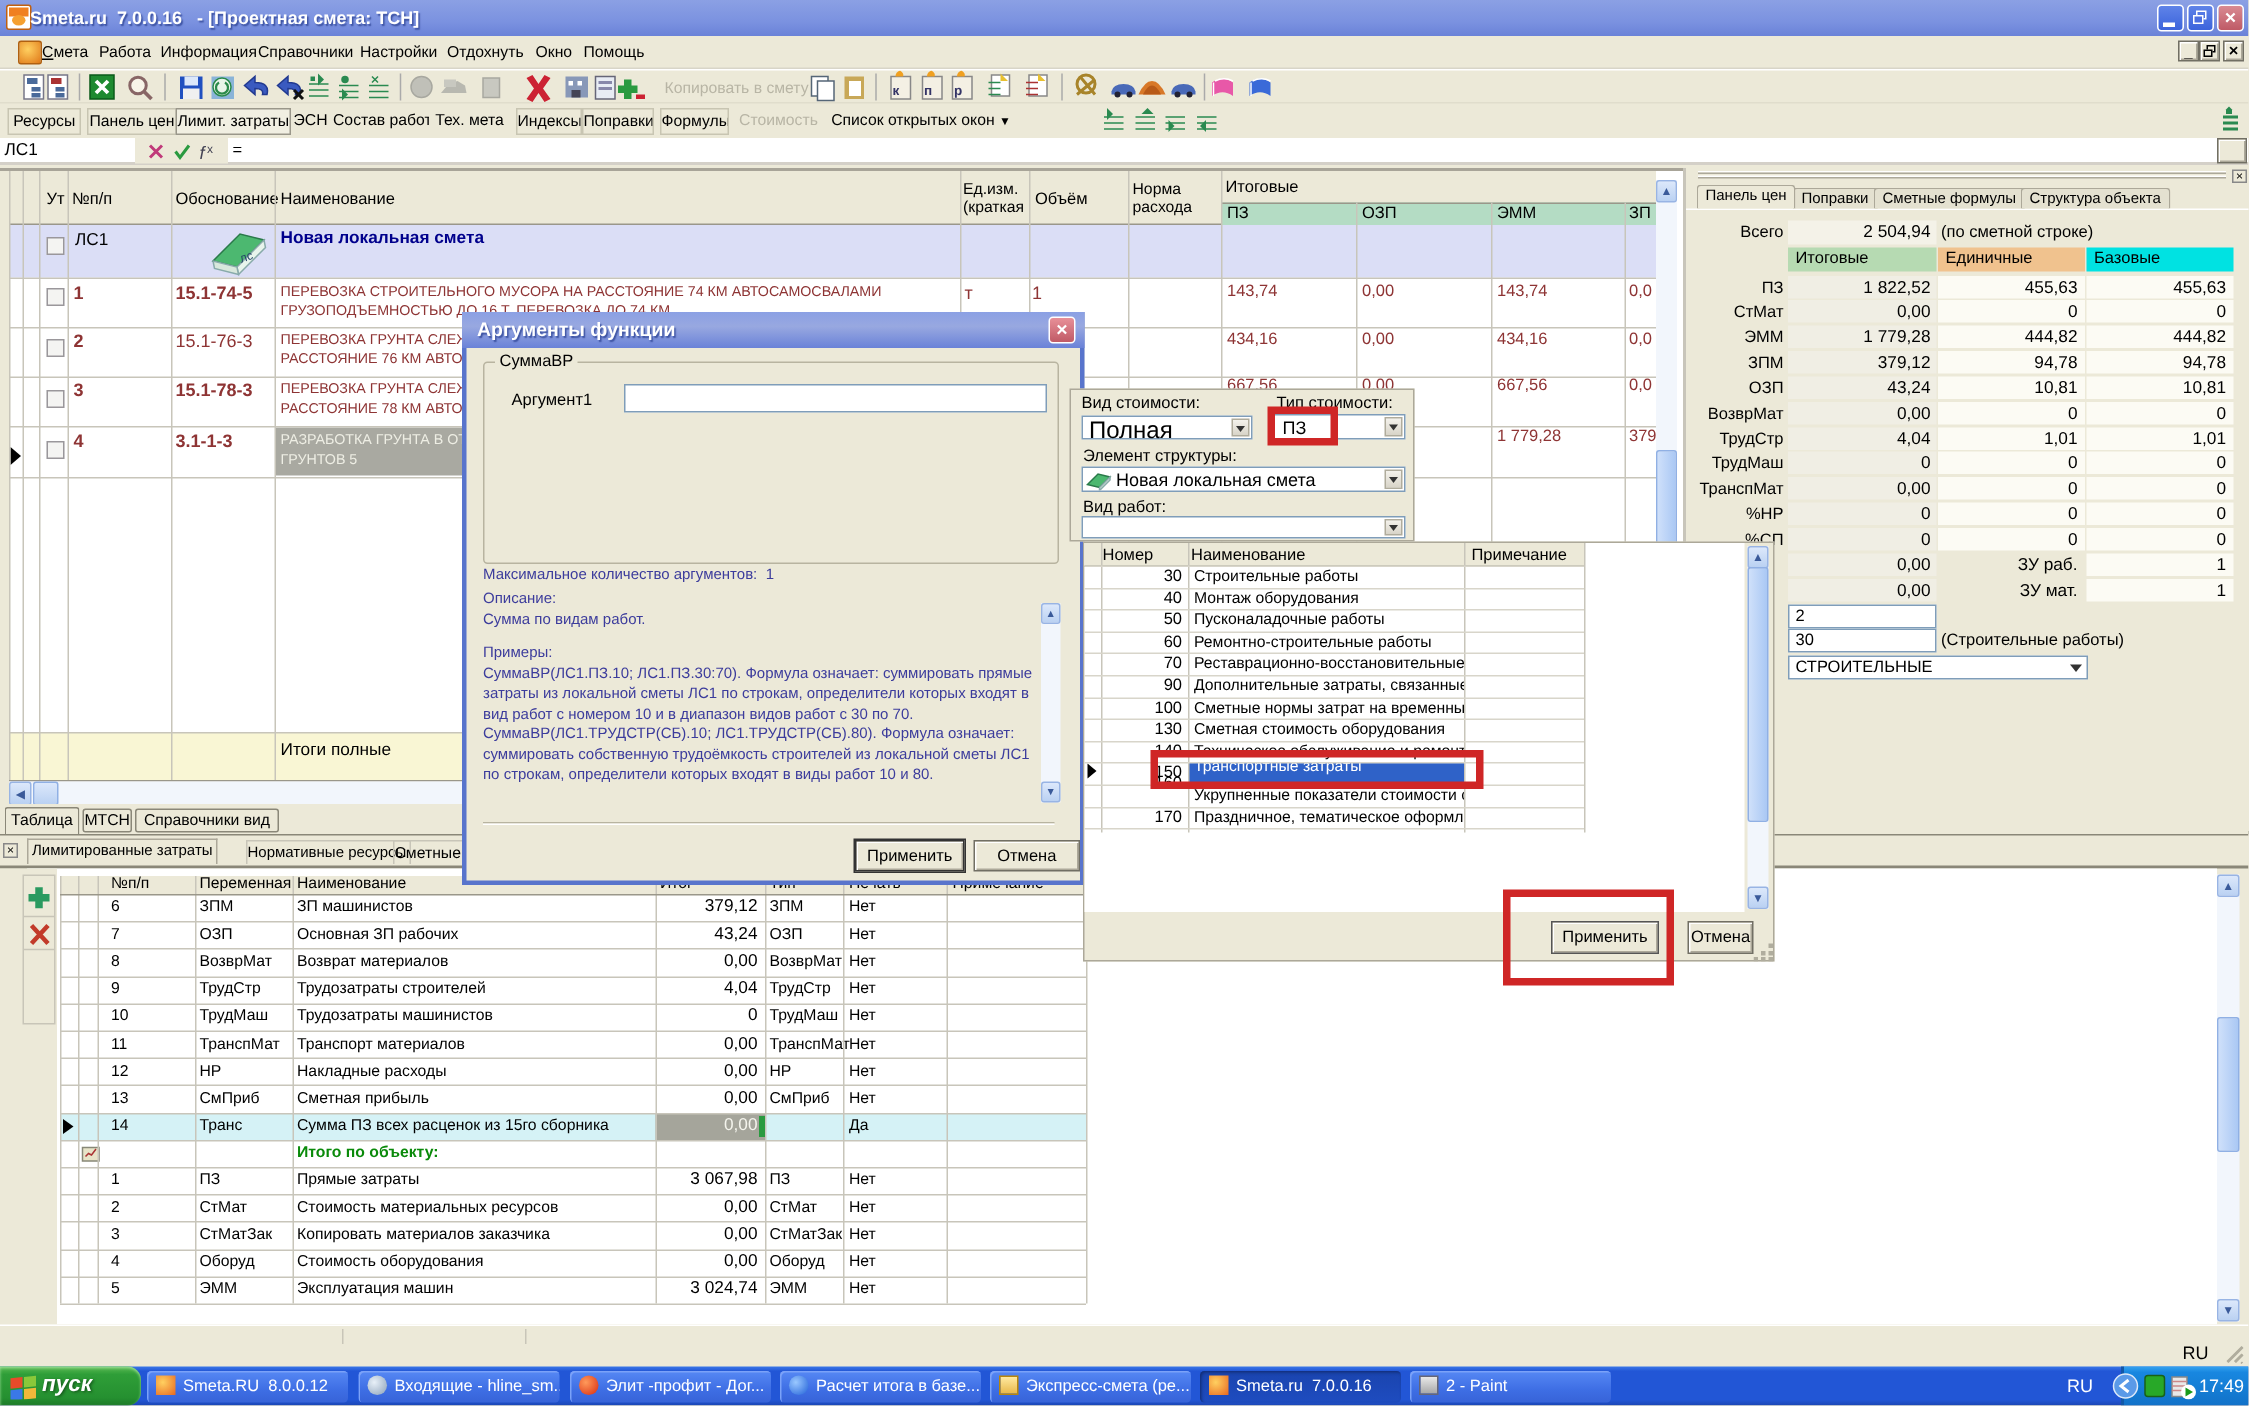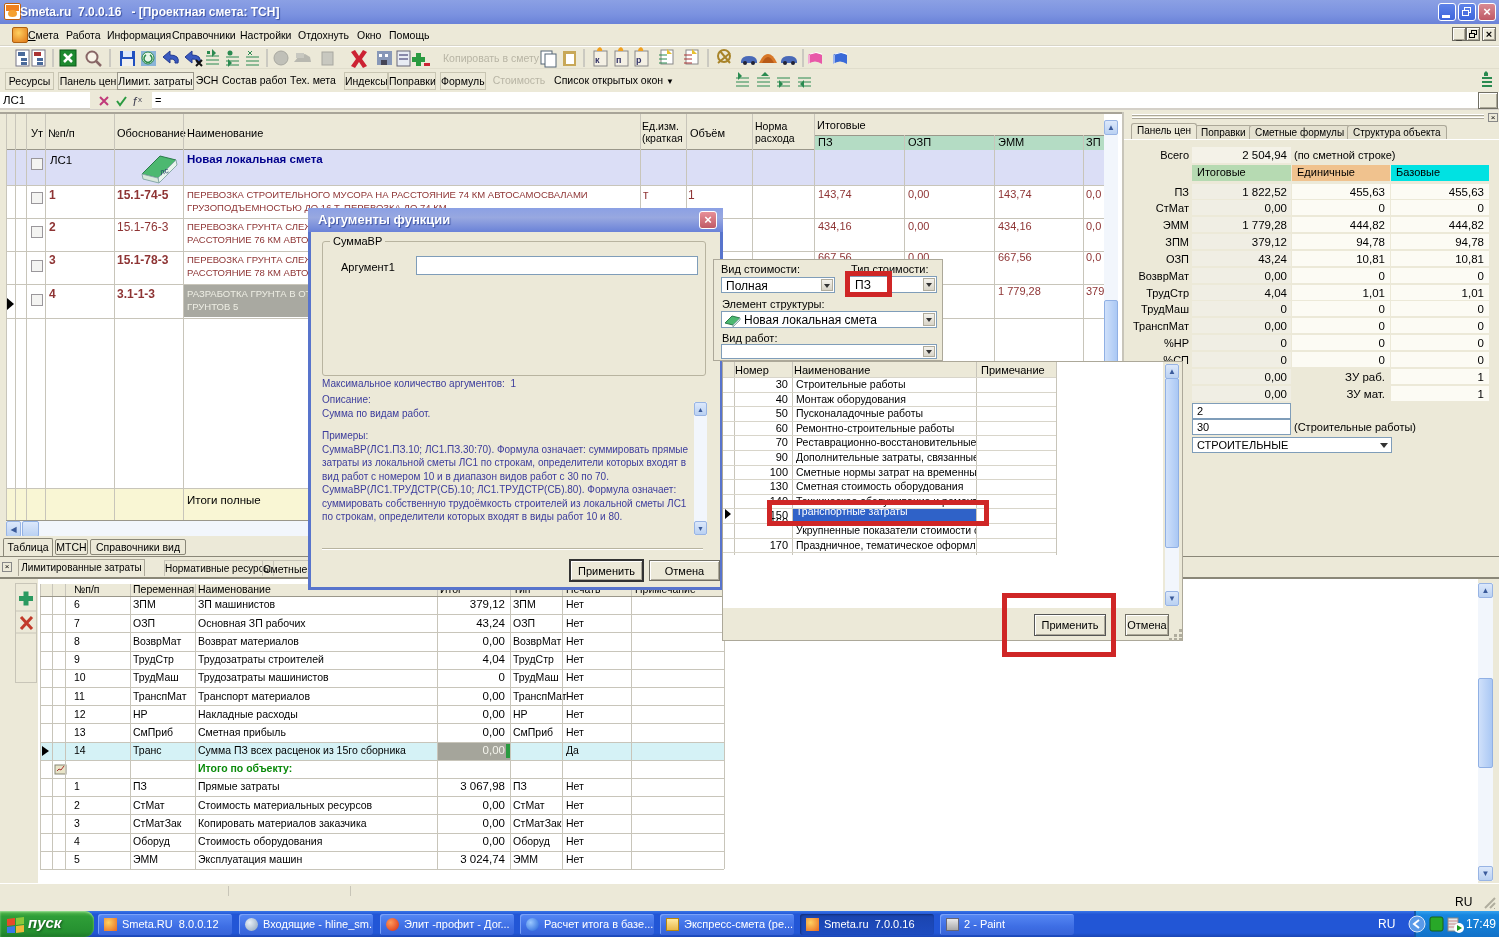--- a/index.html
+++ b/index.html
@@ -600,21 +600,21 @@
   <div class="a" style="left:0;top:119px;width:13px;height:14px;background:linear-gradient(#dce8fb,#bad1f2);border:1px solid #98b4e4;border-radius:2px;color:#3a5a9a;font-size:7px;text-align:center;line-height:13px">▼</div>
  </div>
  <div class="a" style="left:11px;top:340px;width:381px;height:2px;border-top:1px solid #b8b4a0;border-bottom:1px solid #fff"></div>
  <div class="a btn3" style="left:259px;top:352px;width:73px;height:21px;text-align:center;line-height:20px;border:1px solid #333;box-shadow:inset 1px 1px 0 #fff,inset -1px -1px 0 #aca899, 0 0 0 1px #333">Применить</div>
  <div class="a btn3" style="left:338px;top:352px;width:71px;height:21px;text-align:center;line-height:20px">Отмена</div>
 </div>
 
 <div class="a" id="combopanel" style="left:713px;top:259px;width:230px;height:102px;background:#ece9d8;z-index:30;border:1px solid #aca899">
  <div class="a" style="left:7px;top:3px">Вид стоимости:</div>
  <div class="a" style="left:137px;top:3px">Тип стоимости:</div>
- <div class="a inp" style="left:7px;top:17px;width:114px;height:16px;padding:1px 0 2px 4px;font-size:12px">Полная<div class="a" style="right:1px;top:1px;width:12px;height:12px;background:linear-gradient(#f4f2ec,#d8d4c8);border:1px solid #b0ac9c">
+ <div class="a inp" style="left:7px;top:17px;width:114px;height:16px;padding:1px 0 2px 4px;font-size:16px">Полная<div class="a" style="right:1px;top:1px;width:12px;height:12px;background:linear-gradient(#f4f2ec,#d8d4c8);border:1px solid #b0ac9c">
         <div class="a" style="left:2px;top:4px;width:0;height:0;border-top:4px solid #333;border-left:3px solid transparent;border-right:3px solid transparent"></div>
       </div></div>
  <div class="a inp" style="left:134px;top:16px;width:89px;height:17px;padding:1px 0 0 6px;font-size:12px">ПЗ<div class="a" style="right:1px;top:1px;width:12px;height:13px;background:linear-gradient(#f4f2ec,#d8d4c8);border:1px solid #b0ac9c">
         <div class="a" style="left:2px;top:4px;width:0;height:0;border-top:4px solid #333;border-left:3px solid transparent;border-right:3px solid transparent"></div>
       </div></div>
  <div class="a" style="left:8px;top:38px">Элемент структуры:</div>
  <div class="a inp" style="left:7px;top:51px;width:216px;height:17px;padding:1px 0 0 22px;font-size:12px">Новая локальная смета<svg class="a" style="left:2px;top:2px" width="18" height="13" xmlns="http://www.w3.org/2000/svg">
         <path d="M1 9 L8 2 L16 4 L9 11 Z" fill="#4cb870" stroke="#2a7a4a"></path>
         <path d="M9 11 L16 4 L16 6 L9 13Z" fill="#d8e8dc" stroke="#8aa"></path>
       </svg><div class="a" style="right:1px;top:1px;width:12px;height:13px;background:linear-gradient(#f4f2ec,#d8d4c8);border:1px solid #b0ac9c">

